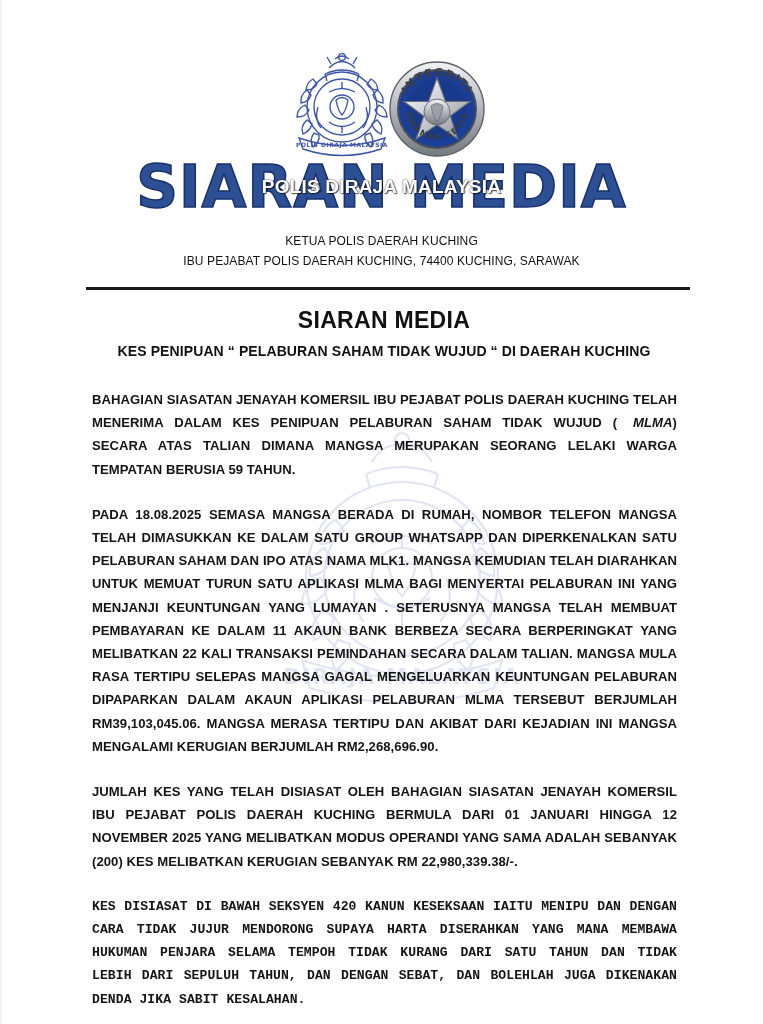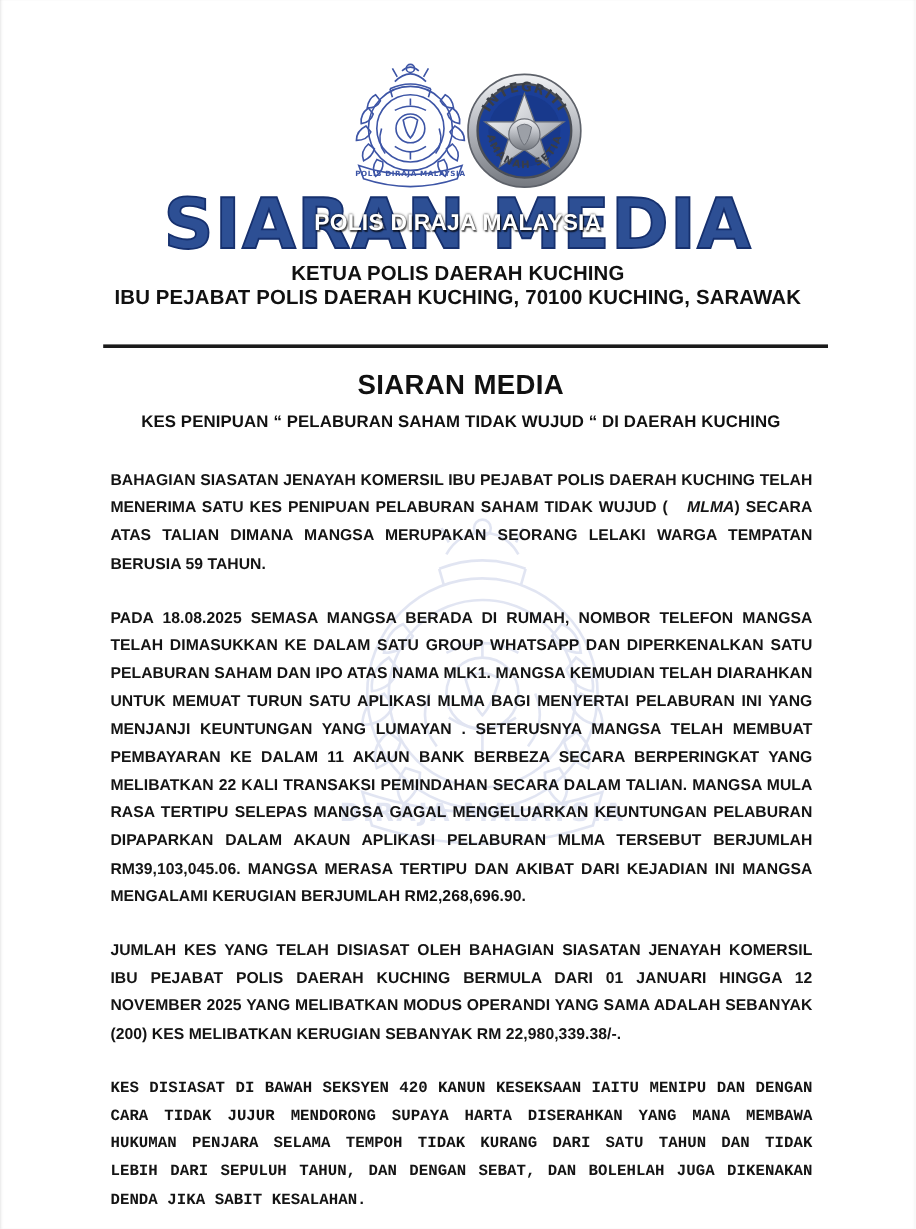--- a/index.html
+++ b/index.html
@@ -97,22 +97,23 @@
     font-size: 19px;
     font-weight: bold;
     letter-spacing: 0.2px;
     color: #ffffff;
     text-shadow: 0 0 2px rgba(0,0,0,0.85), 1px 1px 1px rgba(0,0,0,0.6);
     line-height: 22px;
     white-space: nowrap;
   }
 
   .addr {
-    font-size: 17px;
-    font-weight: bold;
+    margin-top: 14px;
+    font-size: 12px;
+    font-weight: normal;
     line-height: 19.5px;
     color: #111111;
     letter-spacing: 0.1px;
   }
   .addr div { white-space: nowrap; }
 
   .rule {
     position: absolute;
     left: 86px;
     top: 287px;
@@ -284,34 +285,34 @@
       </div>
     </div>
 
     <div class="wordmark-wrap">
       <div class="wordmark-big">SIARAN MEDIA</div>
       <div class="wordmark-sub">POLIS DIRAJA MALAYSIA</div>
     </div>
 
     <div class="addr">
       <div>KETUA POLIS DAERAH KUCHING</div>
-      <div>IBU PEJABAT POLIS DAERAH KUCHING, 70100 KUCHING, SARAWAK</div>
+      <div>IBU PEJABAT POLIS DAERAH KUCHING, 74400 KUCHING, SARAWAK</div>
     </div>
   </div>
 
   <div class="rule"></div>
 
   <div class="title-block">
     <div class="title-main">SIARAN MEDIA</div>
     <div class="title-sub">KES PENIPUAN “ PELABURAN SAHAM TIDAK WUJUD “ DI DAERAH KUCHING</div>
   </div>
 
   <div class="body-block">
 
-    <p class="para"><span>BAHAGIAN SIASATAN JENAYAH KOMERSIL IBU PEJABAT POLIS DAERAH KUCHING TELAH MENERIMA SATU KES PENIPUAN PELABURAN SAHAM TIDAK WUJUD (</span><i>MLMA</i><span>) SECARA ATAS TALIAN DIMANA MANGSA MERUPAKAN SEORANG LELAKI WARGA TEMPATAN BERUSIA 59 TAHUN.</span></p>
+    <p class="para"><span>BAHAGIAN SIASATAN JENAYAH KOMERSIL IBU PEJABAT POLIS DAERAH KUCHING TELAH MENERIMA DALAM KES PENIPUAN PELABURAN SAHAM TIDAK WUJUD (</span><i>MLMA</i><span>) SECARA ATAS TALIAN DIMANA MANGSA MERUPAKAN SEORANG LELAKI WARGA TEMPATAN BERUSIA 59 TAHUN.</span></p>
 
     <p class="para">PADA 18.08.2025 SEMASA MANGSA BERADA DI RUMAH, NOMBOR TELEFON MANGSA TELAH DIMASUKKAN KE DALAM SATU GROUP WHATSAPP DAN DIPERKENALKAN SATU PELABURAN SAHAM DAN IPO ATAS NAMA MLK1. MANGSA KEMUDIAN TELAH DIARAHKAN UNTUK MEMUAT TURUN SATU APLIKASI MLMA BAGI MENYERTAI PELABURAN INI YANG MENJANJI KEUNTUNGAN YANG LUMAYAN . SETERUSNYA MANGSA TELAH MEMBUAT PEMBAYARAN KE DALAM 11 AKAUN BANK BERBEZA SECARA BERPERINGKAT YANG MELIBATKAN 22 KALI TRANSAKSI PEMINDAHAN SECARA DALAM TALIAN. MANGSA MULA RASA TERTIPU SELEPAS MANGSA GAGAL MENGELUARKAN KEUNTUNGAN PELABURAN DIPAPARKAN DALAM AKAUN APLIKASI PELABURAN MLMA TERSEBUT BERJUMLAH RM39,103,045.06. MANGSA MERASA TERTIPU DAN AKIBAT DARI KEJADIAN INI MANGSA MENGALAMI KERUGIAN BERJUMLAH RM2,268,696.90.</p>
 
     <p class="para">JUMLAH KES YANG TELAH DISIASAT OLEH BAHAGIAN SIASATAN JENAYAH KOMERSIL IBU PEJABAT POLIS DAERAH KUCHING BERMULA DARI 01 JANUARI HINGGA 12 NOVEMBER 2025 YANG MELIBATKAN MODUS OPERANDI YANG SAMA ADALAH SEBANYAK (200) KES MELIBATKAN KERUGIAN SEBANYAK RM 22,980,339.38/-.</p>
 
     <p class="para">KES DISIASAT DI BAWAH SEKSYEN 420 KANUN KESEKSAAN IAITU MENIPU DAN DENGAN CARA TIDAK JUJUR MENDORONG SUPAYA HARTA DISERAHKAN YANG MANA MEMBAWA HUKUMAN PENJARA SELAMA TEMPOH TIDAK KURANG DARI SATU TAHUN DAN TIDAK LEBIH DARI SEPULUH TAHUN, DAN DENGAN SEBAT, DAN BOLEHLAH JUGA DIKENAKAN DENDA JIKA SABIT KESALAHAN.</p>
   </div>
 
 </div>
 

